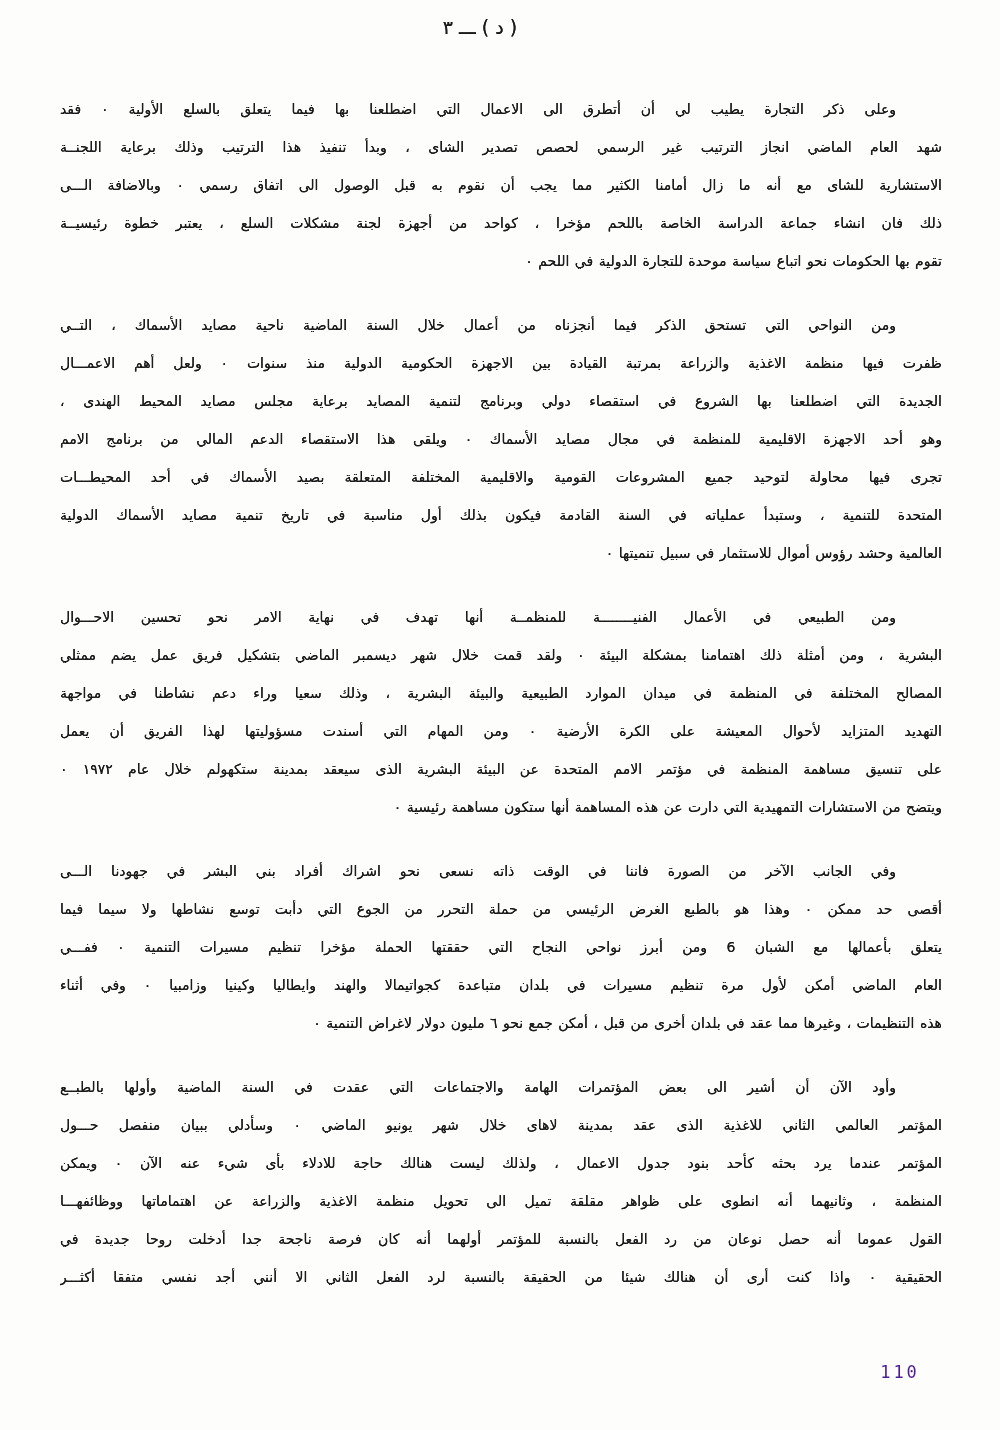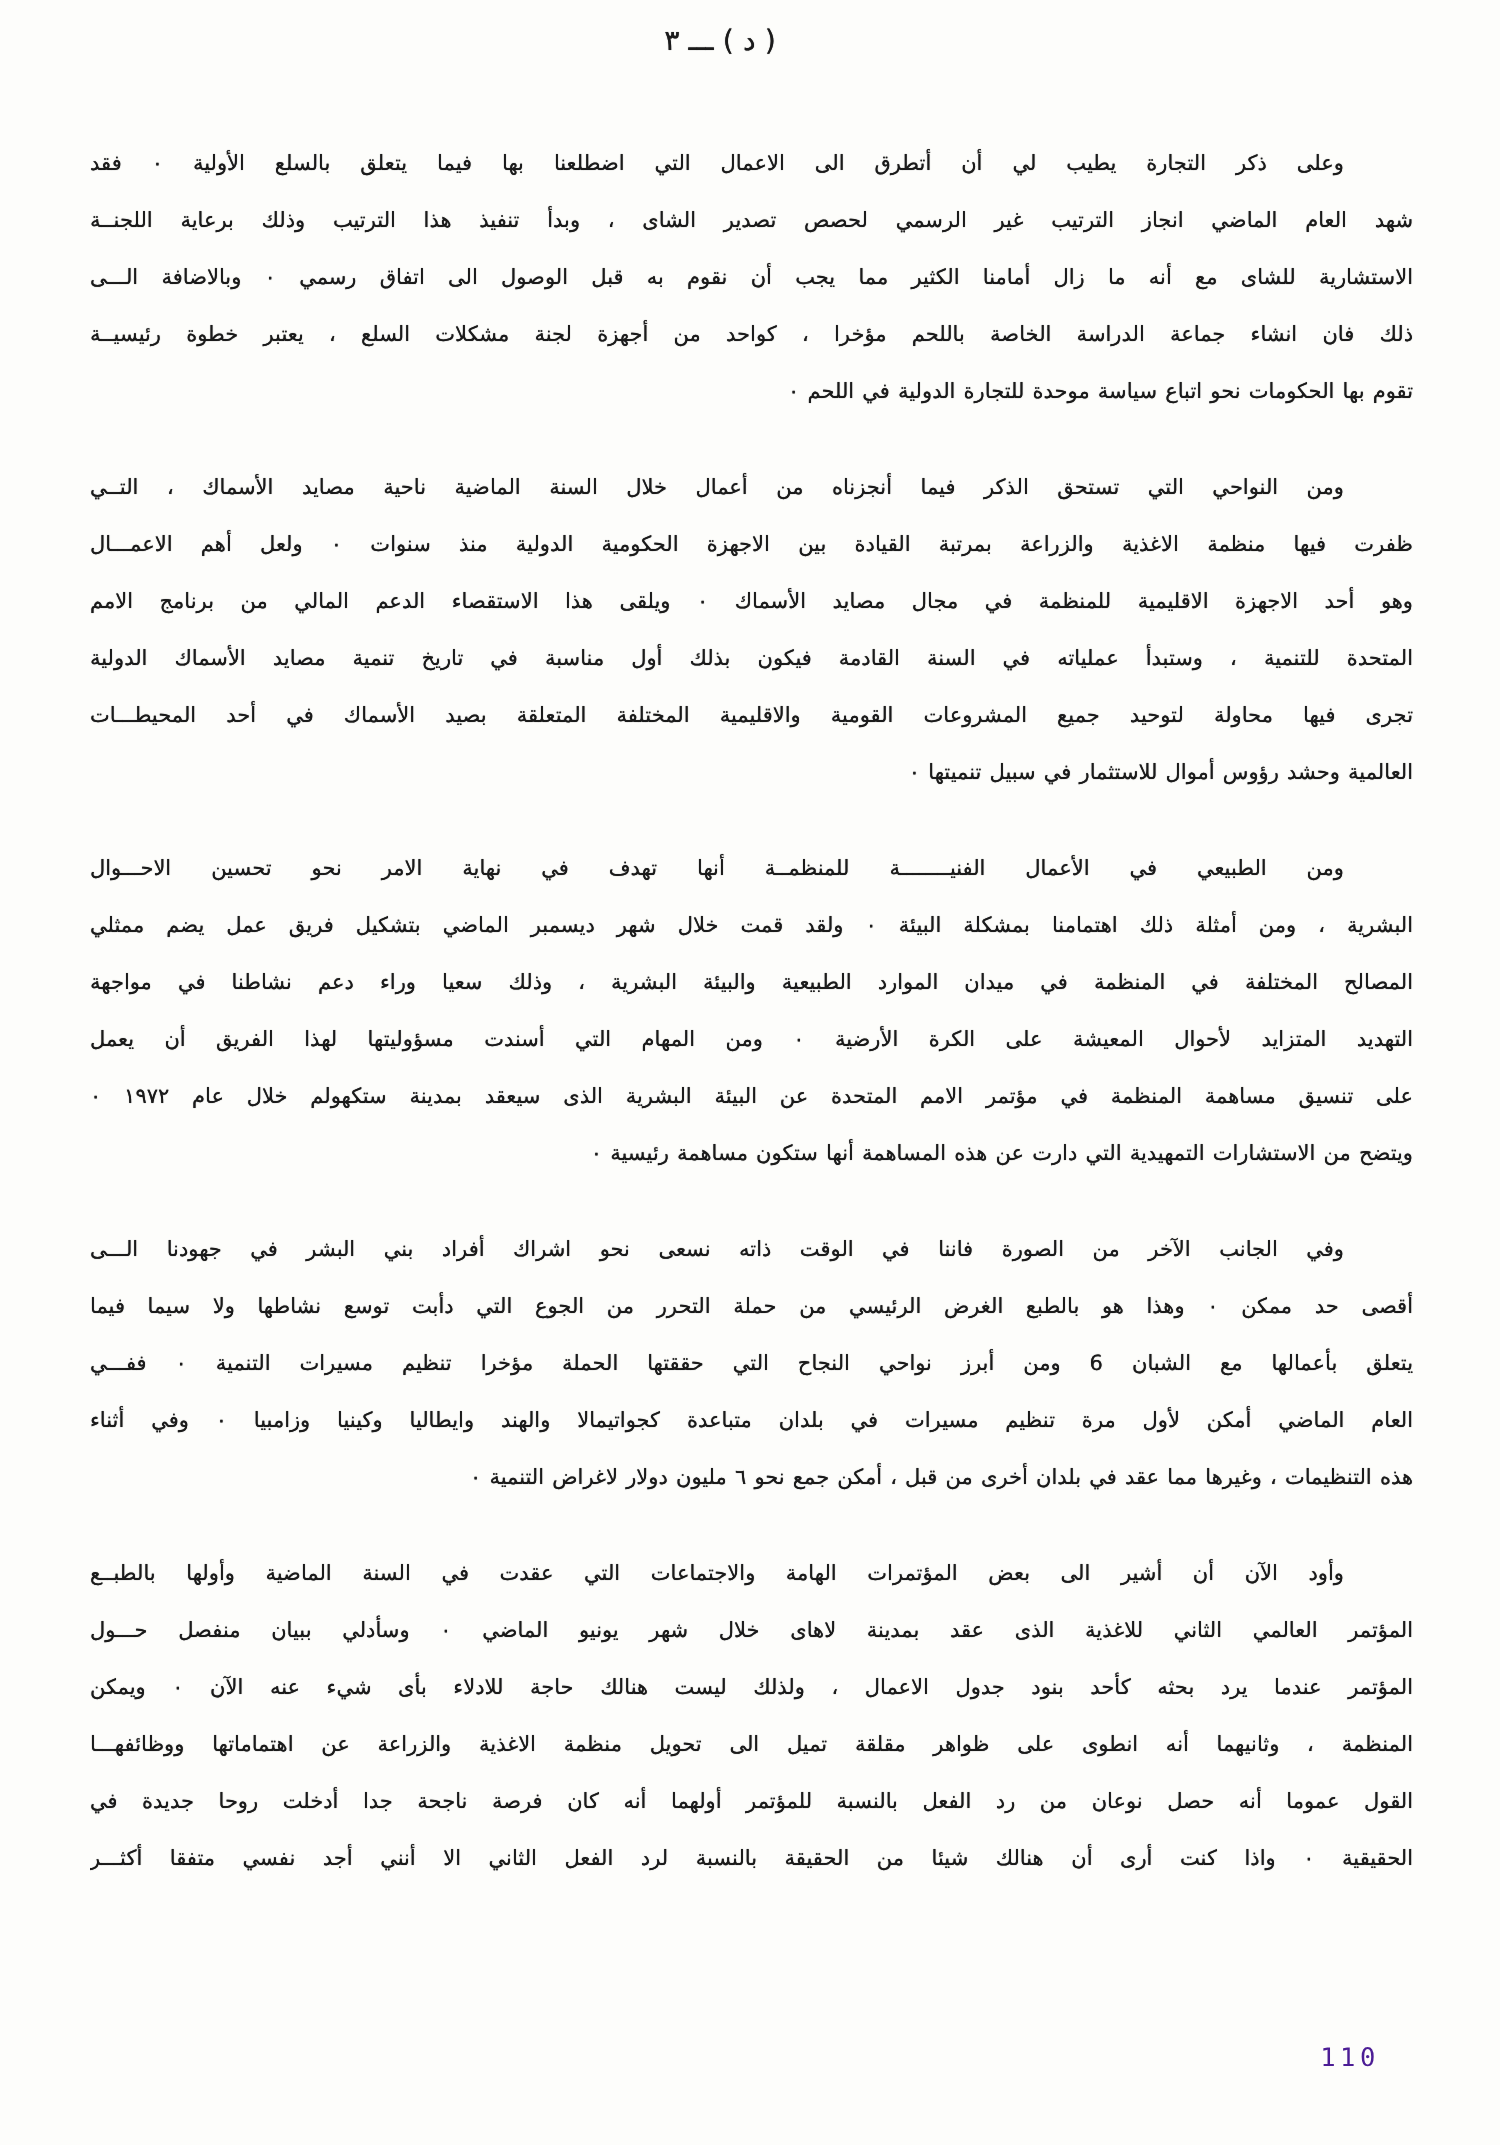--- a/index.html
+++ b/index.html
@@ -76,23 +76,24 @@
       <div class="para">
         <div class="line first">وعلى ذكر التجارة يطيب لي أن أتطرق الى الاعمال التي اضطلعنا بها فيما يتعلق بالسلع الأولية ٠ فقد</div>
         <div class="line">شهد العام الماضي انجاز الترتيب غير الرسمي لحصص تصدير الشاى ، وبدأ تنفيذ هذا الترتيب وذلك برعاية اللجنــة</div>
         <div class="line">الاستشارية للشاى مع أنه ما زال أمامنا الكثير مما يجب أن نقوم به قبل الوصول الى اتفاق رسمي ٠ وبالاضافة الـــى</div>
         <div class="line">ذلك فان انشاء جماعة الدراسة الخاصة باللحم مؤخرا ، كواحد من أجهزة لجنة مشكلات السلع ، يعتبر خطوة رئيسيــة</div>
         <div class="line last">تقوم بها الحكومات نحو اتباع سياسة موحدة للتجارة الدولية في اللحم ٠</div>
       </div>
       <div class="para">
         <div class="line first">ومن النواحي التي تستحق الذكر فيما أنجزناه من أعمال خلال السنة الماضية ناحية مصايد الأسماك ، التــي</div>
         <div class="line">ظفرت فيها منظمة الاغذية والزراعة بمرتبة القيادة بين الاجهزة الحكومية الدولية منذ سنوات ٠ ولعل أهم الاعمـــال</div>
+        <div class="line">الجديدة التي اضطلعنا بها الشروع في استقصاء دولي وبرنامج لتنمية المصايد برعاية مجلس مصايد المحيط الهندى ،</div>
         <div class="line">وهو أحد الاجهزة الاقليمية للمنظمة في مجال مصايد الأسماك ٠ ويلقى هذا الاستقصاء الدعم المالي من برنامج الامم</div>
+        <div class="line">تجرى فيها محاولة لتوحيد جميع المشروعات القومية والاقليمية المختلفة المتعلقة بصيد الأسماك في أحد المحيطـــات</div>
         <div class="line">المتحدة للتنمية ، وستبدأ عملياته في السنة القادمة فيكون بذلك أول مناسبة في تاريخ تنمية مصايد الأسماك الدولية</div>
-        <div class="line">تجرى فيها محاولة لتوحيد جميع المشروعات القومية والاقليمية المختلفة المتعلقة بصيد الأسماك في أحد المحيطـــات</div>
         <div class="line last">العالمية وحشد رؤوس أموال للاستثمار في سبيل تنميتها ٠</div>
       </div>
       <div class="para">
         <div class="line first">ومن الطبيعي في الأعمال الفنيــــــــة للمنظمــة أنها تهدف في نهاية الامر نحو تحسين الاحـــوال</div>
         <div class="line">البشرية ، ومن أمثلة ذلك اهتمامنا بمشكلة البيئة ٠ ولقد قمت خلال شهر ديسمبر الماضي بتشكيل فريق عمل يضم ممثلي</div>
         <div class="line">المصالح المختلفة في المنظمة في ميدان الموارد الطبيعية والبيئة البشرية ، وذلك سعيا وراء دعم نشاطنا في مواجهة</div>
         <div class="line">التهديد المتزايد لأحوال المعيشة على الكرة الأرضية ٠ ومن المهام التي أسندت مسؤوليتها لهذا الفريق أن يعمل</div>
         <div class="line">على تنسيق مساهمة المنظمة في مؤتمر الامم المتحدة عن البيئة البشرية الذى سيعقد بمدينة ستكهولم خلال عام ١٩٧٢‏ ٠</div>
         <div class="line last">ويتضح من الاستشارات التمهيدية التي دارت عن هذه المساهمة أنها ستكون مساهمة رئيسية ٠</div>
       </div>

